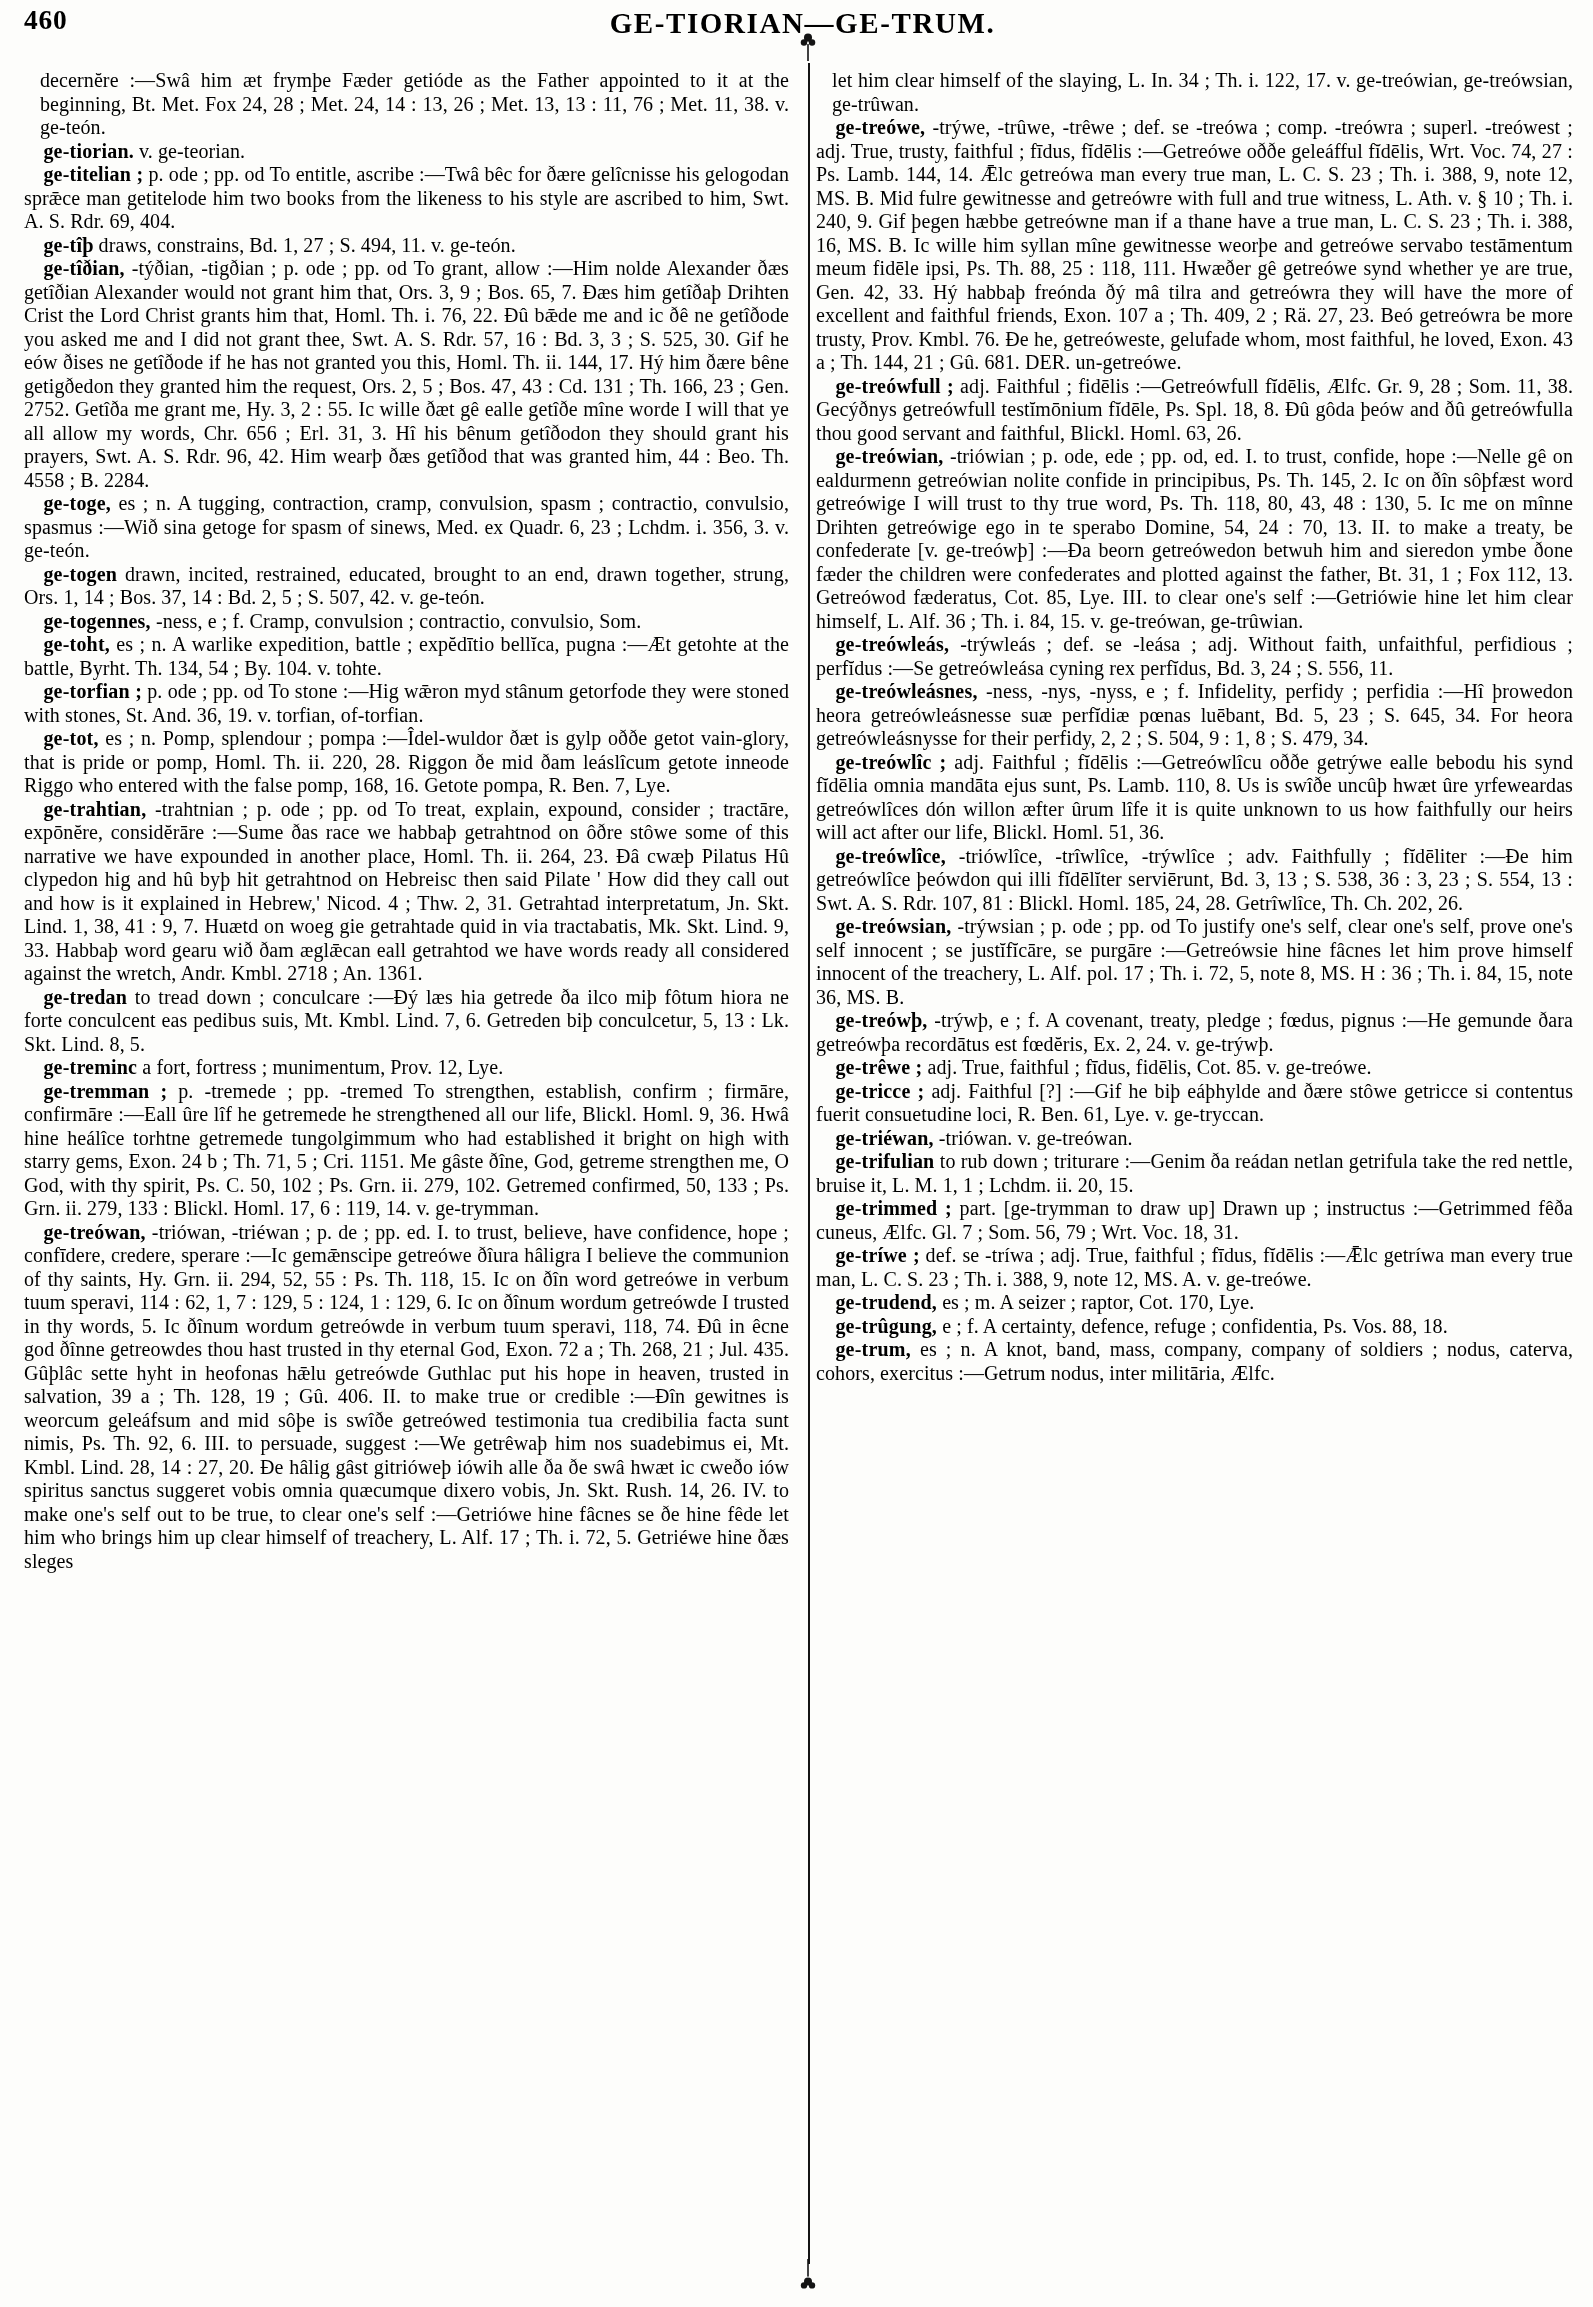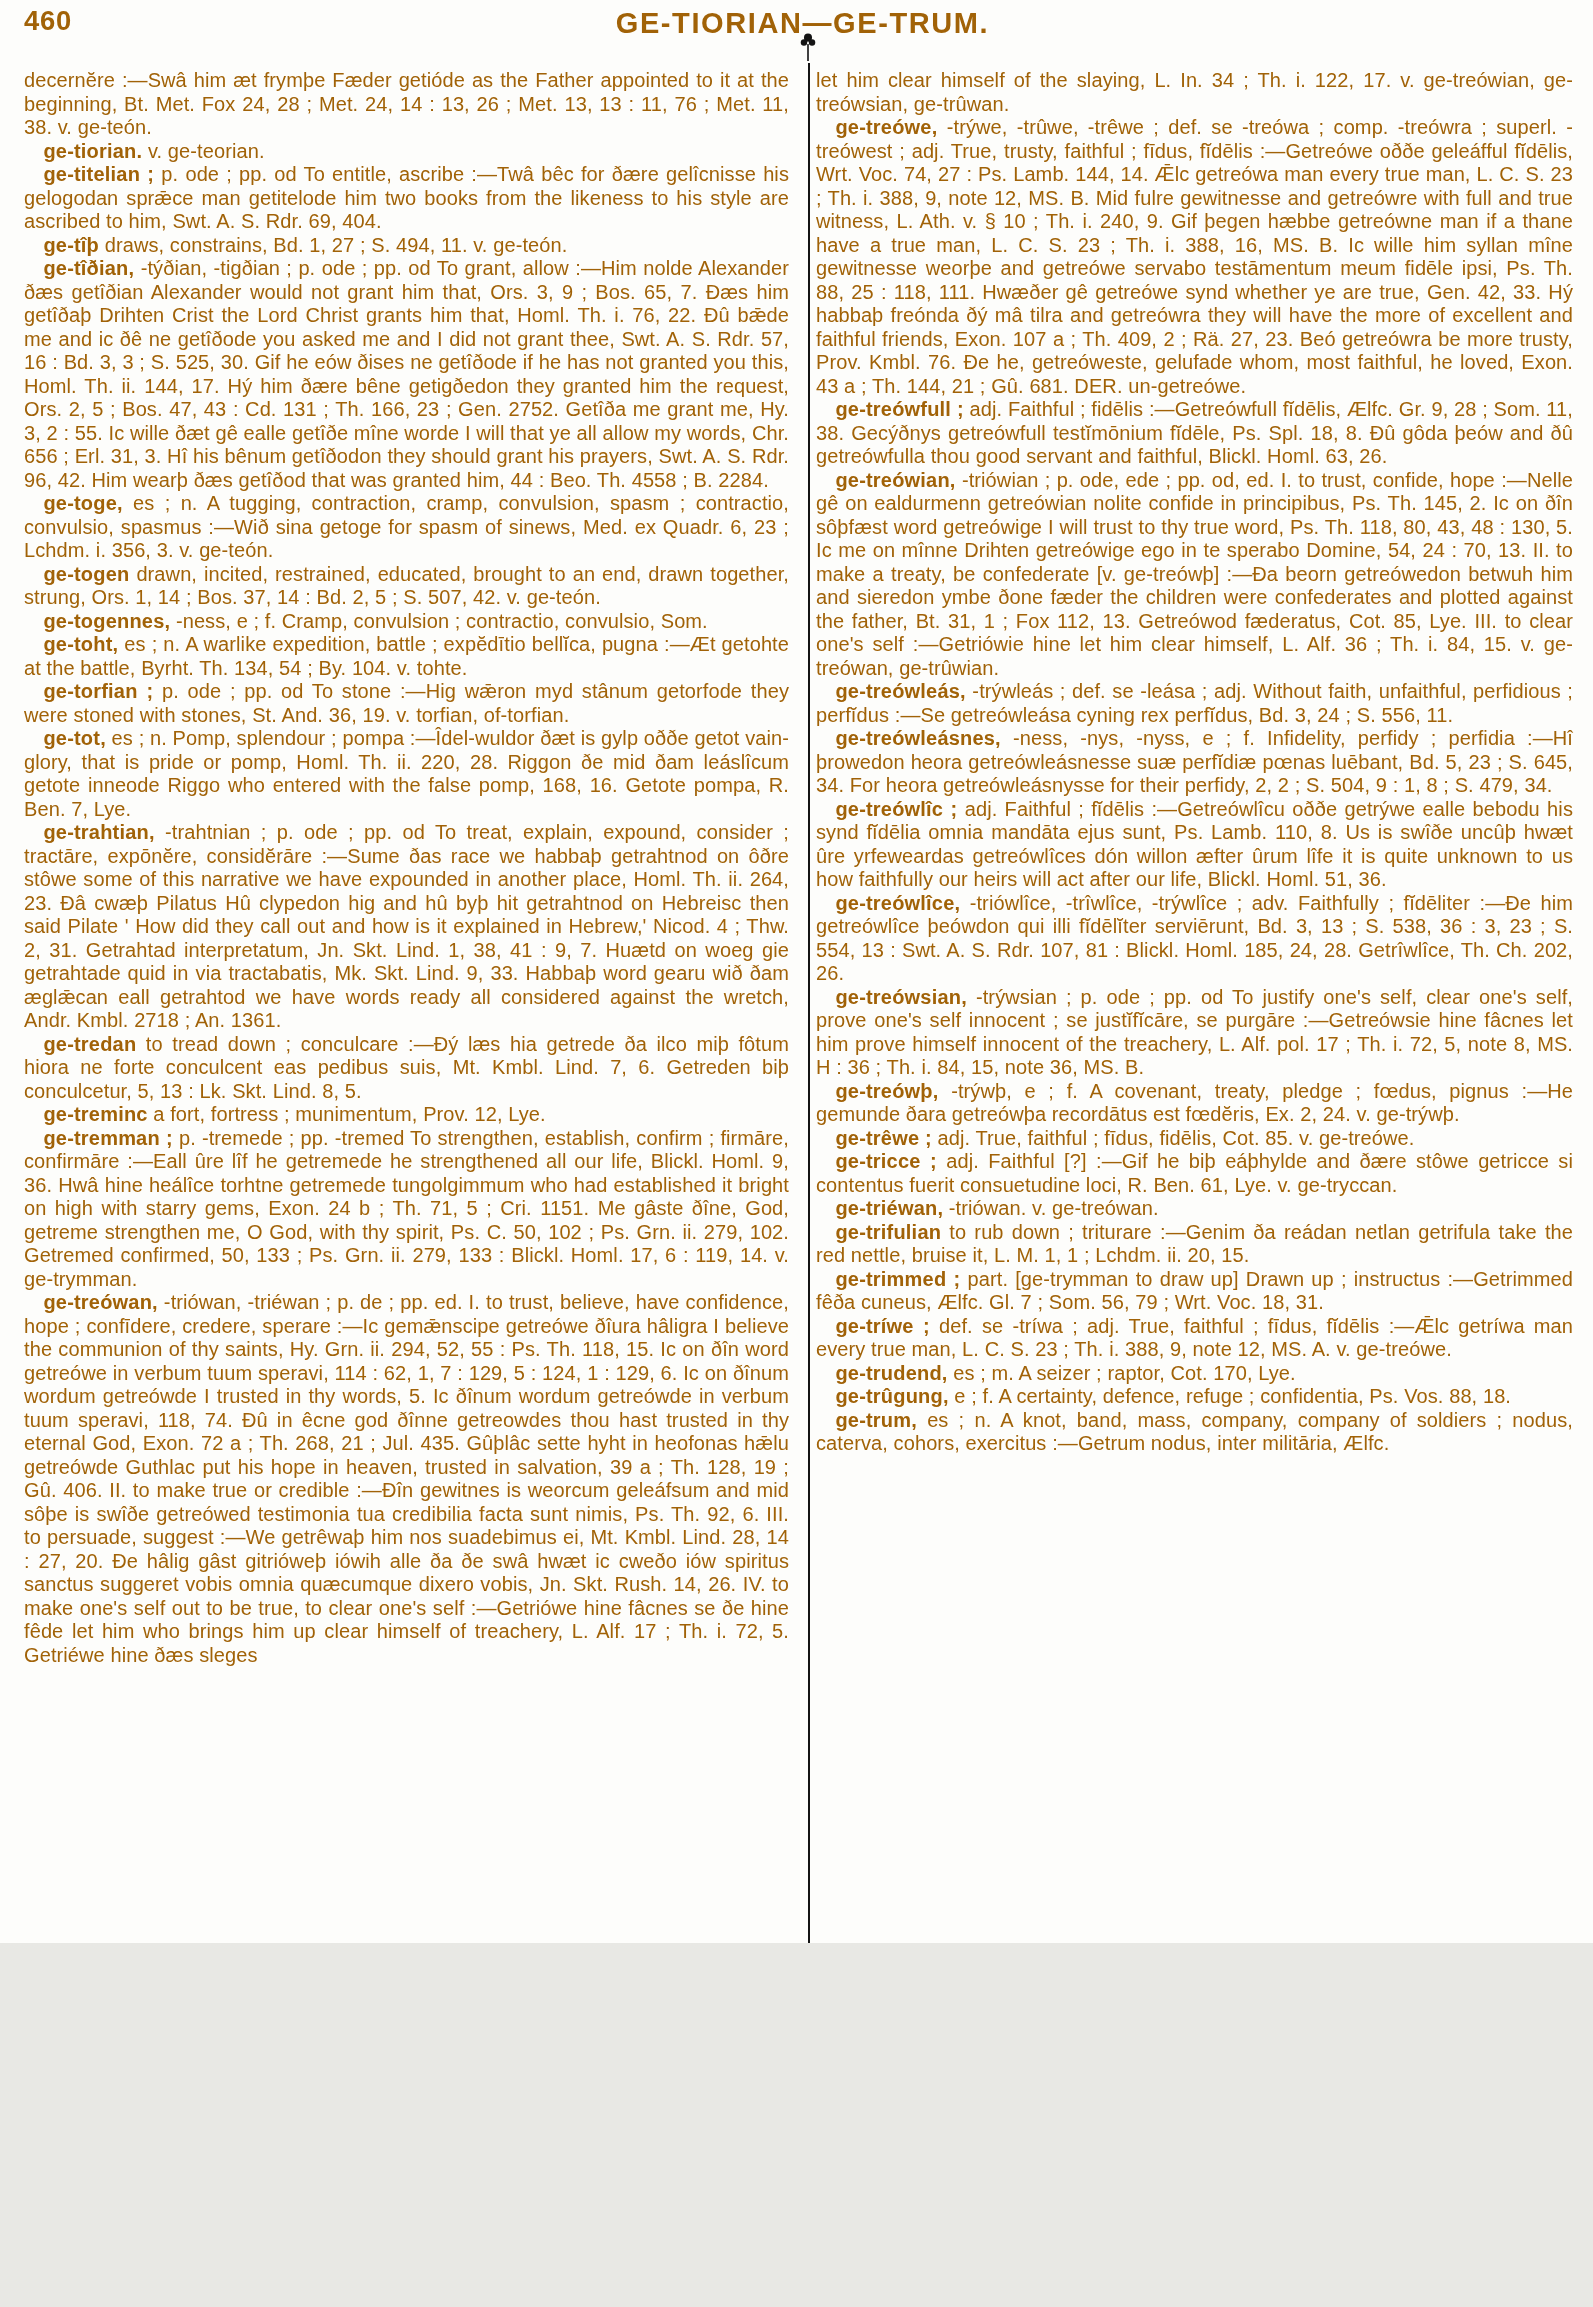--- a/index.html
+++ b/index.html
@@ -1,43 +1,43 @@
 <!DOCTYPE html>
 <html style="font-size:13px"><head>
 <meta charset="utf-8">
 <style>
   html,body{margin:0;padding:0;}
   body{background:#e8e8e4;}
   .page{
     position:relative;
-    width:1593px;height:1943px;
+    width:1593px;height:2307px;
     background:#fdfdfb;
-    color:#a16207;
-    font-family:Liberation Sans, sans-serif;
+    color:#000000;
+    font-family:Liberation Serif, serif;
     overflow:hidden;
   }
   .page-number{
     position:absolute;left:24px;top:4.8px;
     font-size:27.4px;font-weight:bold;letter-spacing:0.8px;
   }
   .page-title{
     position:absolute;left:12px;right:0;top:6.5px;
     text-align:center;
     font-size:29px;font-weight:bold;letter-spacing:1.6px;
   }
   .column{
     position:absolute;top:69px;
     font-size:20px;line-height:23.5px;
     text-align:justify;
     letter-spacing:0.1px;
   }
   .col-left{left:24px;width:765px;}
   .col-right{left:816px;width:757px;}
   .entry{margin:0;text-indent:19.4px;}
-  .entry.cont{text-indent:0;}
+  .entry.cont{text-indent:0;margin-left:16px;}
   .headword{font-weight:bold;letter-spacing:0.2px;}
   .divider-rule{
     position:absolute;left:808px;top:63px;
     width:1.6px;height:2201px;background:#141414;
   }
   .ornament{position:absolute;left:799px;}
   .ornament.top{top:32px;}
   .ornament.bottom{top:2259px;}
   .ornament svg{display:block;}
 </style>

